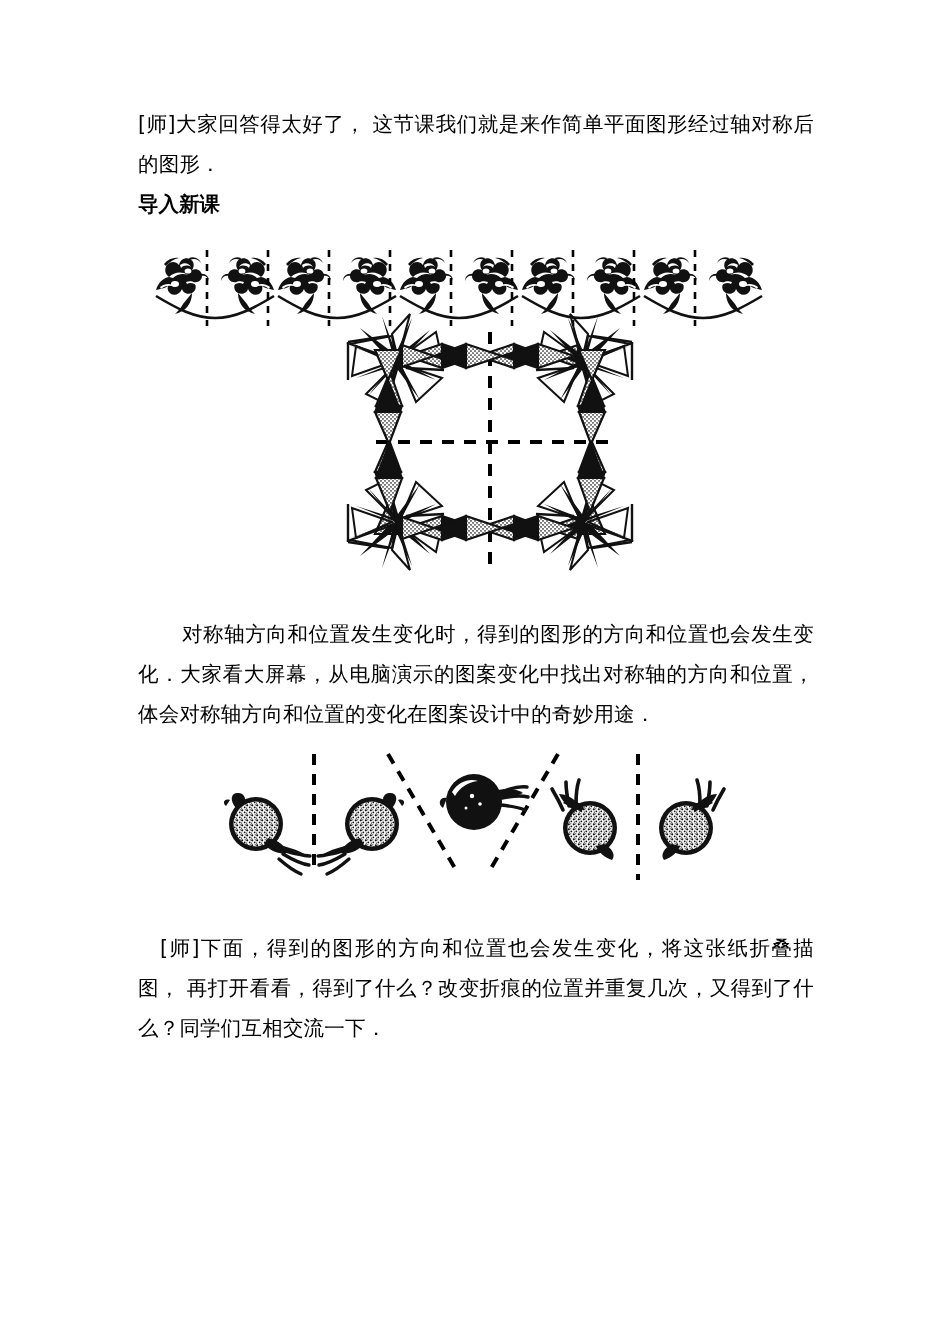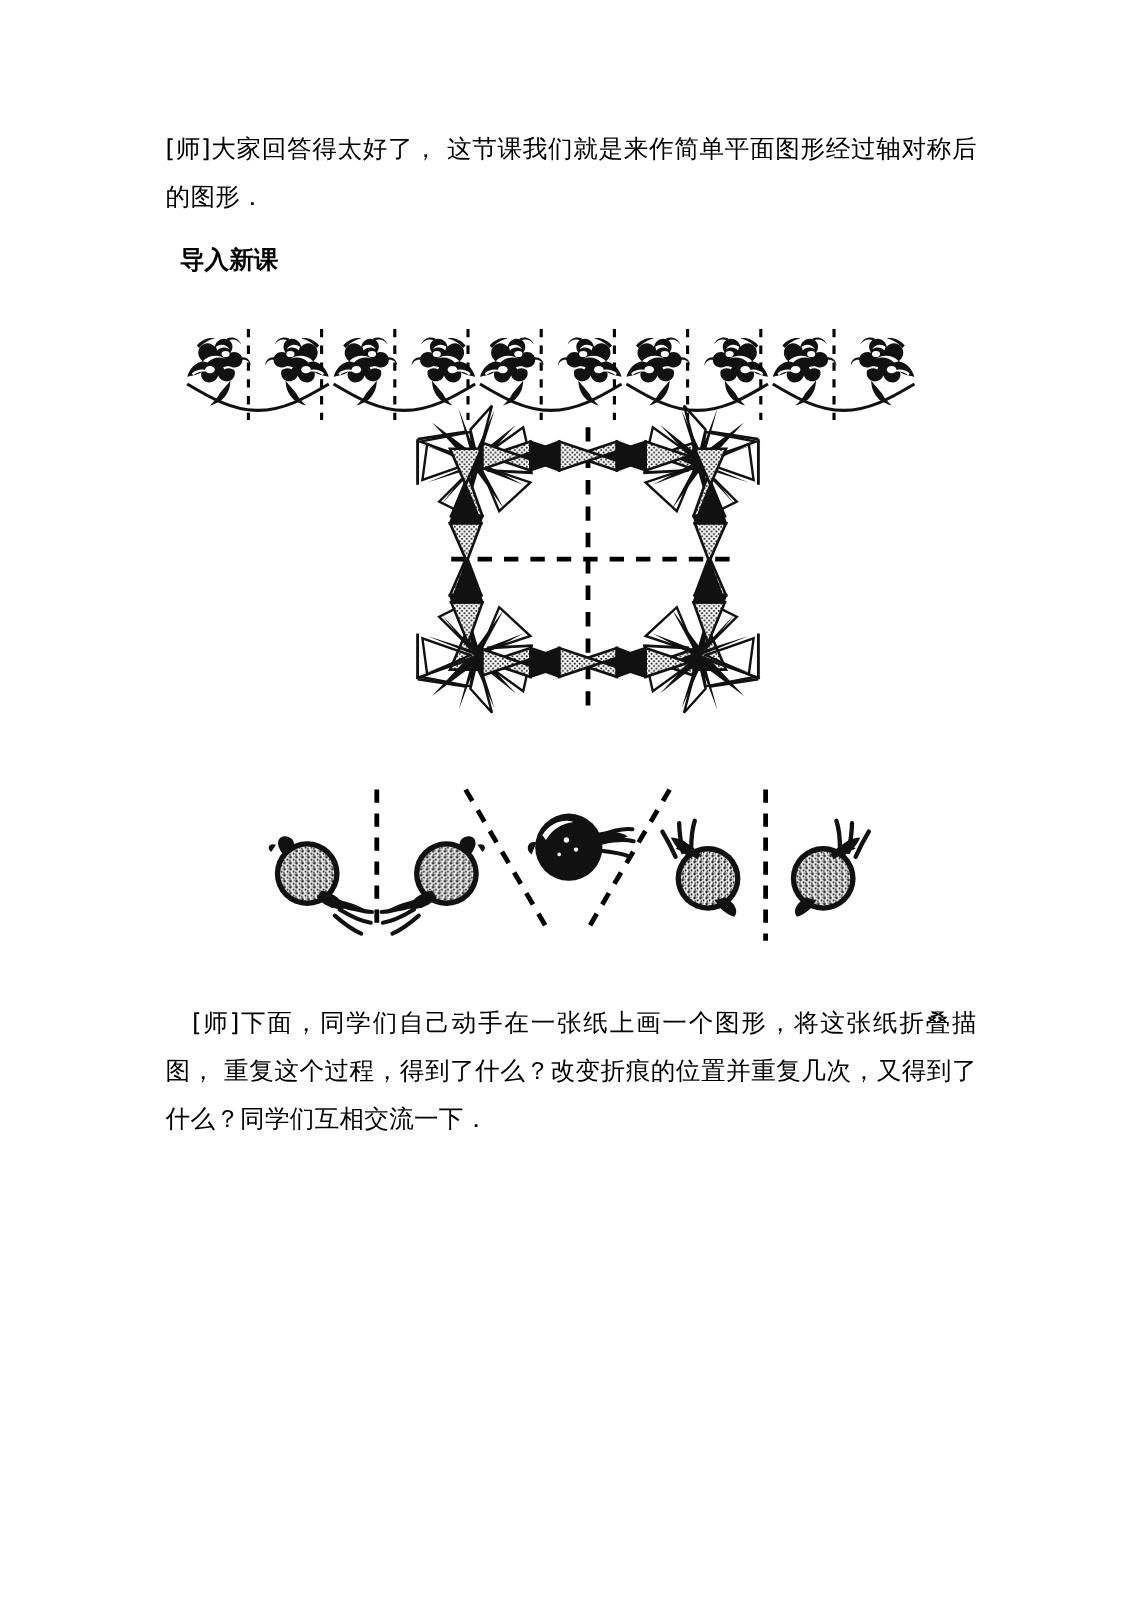--- a/index.html
+++ b/index.html
@@ -44,21 +44,21 @@
   }
 
   .para.indent1 { text-indent: 0; }
   .para.indent2 { text-indent: 22px; }
   .para.indent3 { text-indent: 44px; }
 
   .heading {
     font-size: 20.5px;
     line-height: 40px;
     font-weight: bold;
-    margin: 12px;
+    margin: 0;
     color: #000;
   }
 
   
   .figure1 {
     position: relative;
     width: 676px;
     height: 330px;
     margin: 0;
   }
@@ -249,20 +249,21 @@
           </g>
           <g transform="translate(446,272) scale(-1,-1)">
             <use href="#pinwheel"></use>
           </g>
         </svg>
       </div>
     </div>
 
     <div class="spacer-lg"></div>
 
+    <p class="para indent3">对称轴方向和位置发生变化时，得到的图形的方向和位置也会发生变化．大家看大屏幕，从电脑演示的图案变化中找出对称轴的方向和位置，体会对称轴方向和位置的变化在图案设计中的奇妙用途．</p>
 
     <div class="spacer-sm"></div>
 
     <div class="figure2">
       <div class="fig2-inner">
         <svg width="676" height="150" viewBox="0 0 676 150" xmlns="http://www.w3.org/2000/svg">
           <defs>
             <pattern id="speckle" width="5" height="5" patternUnits="userSpaceOnUse">
               <rect width="5" height="5" fill="#ffffff"></rect>
               <circle cx="1.2" cy="1.3" r="1.1" fill="#111"></circle>
@@ -342,16 +343,16 @@
           </g>
           <g transform="translate(548,76)">
             <use href="#bird-crested"></use>
           </g>
         </svg>
       </div>
     </div>
 
     <div class="spacer-md"></div>
 
-    <p class="para indent2">[师]下面，同学们自己动手在一张纸上画一个图形，将这张纸折叠描图，  重复这个过程，得到了什么？改变折痕的位置并重复几次，又得到了什么？同学们互相交流一下．</p>
+    <p class="para indent2">[师]下面，得到的图形的方向和位置也会发生变化，将这张纸折叠描图，  再打开看看，得到了什么？改变折痕的位置并重复几次，又得到了什么？同学们互相交流一下．</p>
 
   </div>
 </div>
 
 </body></html>

